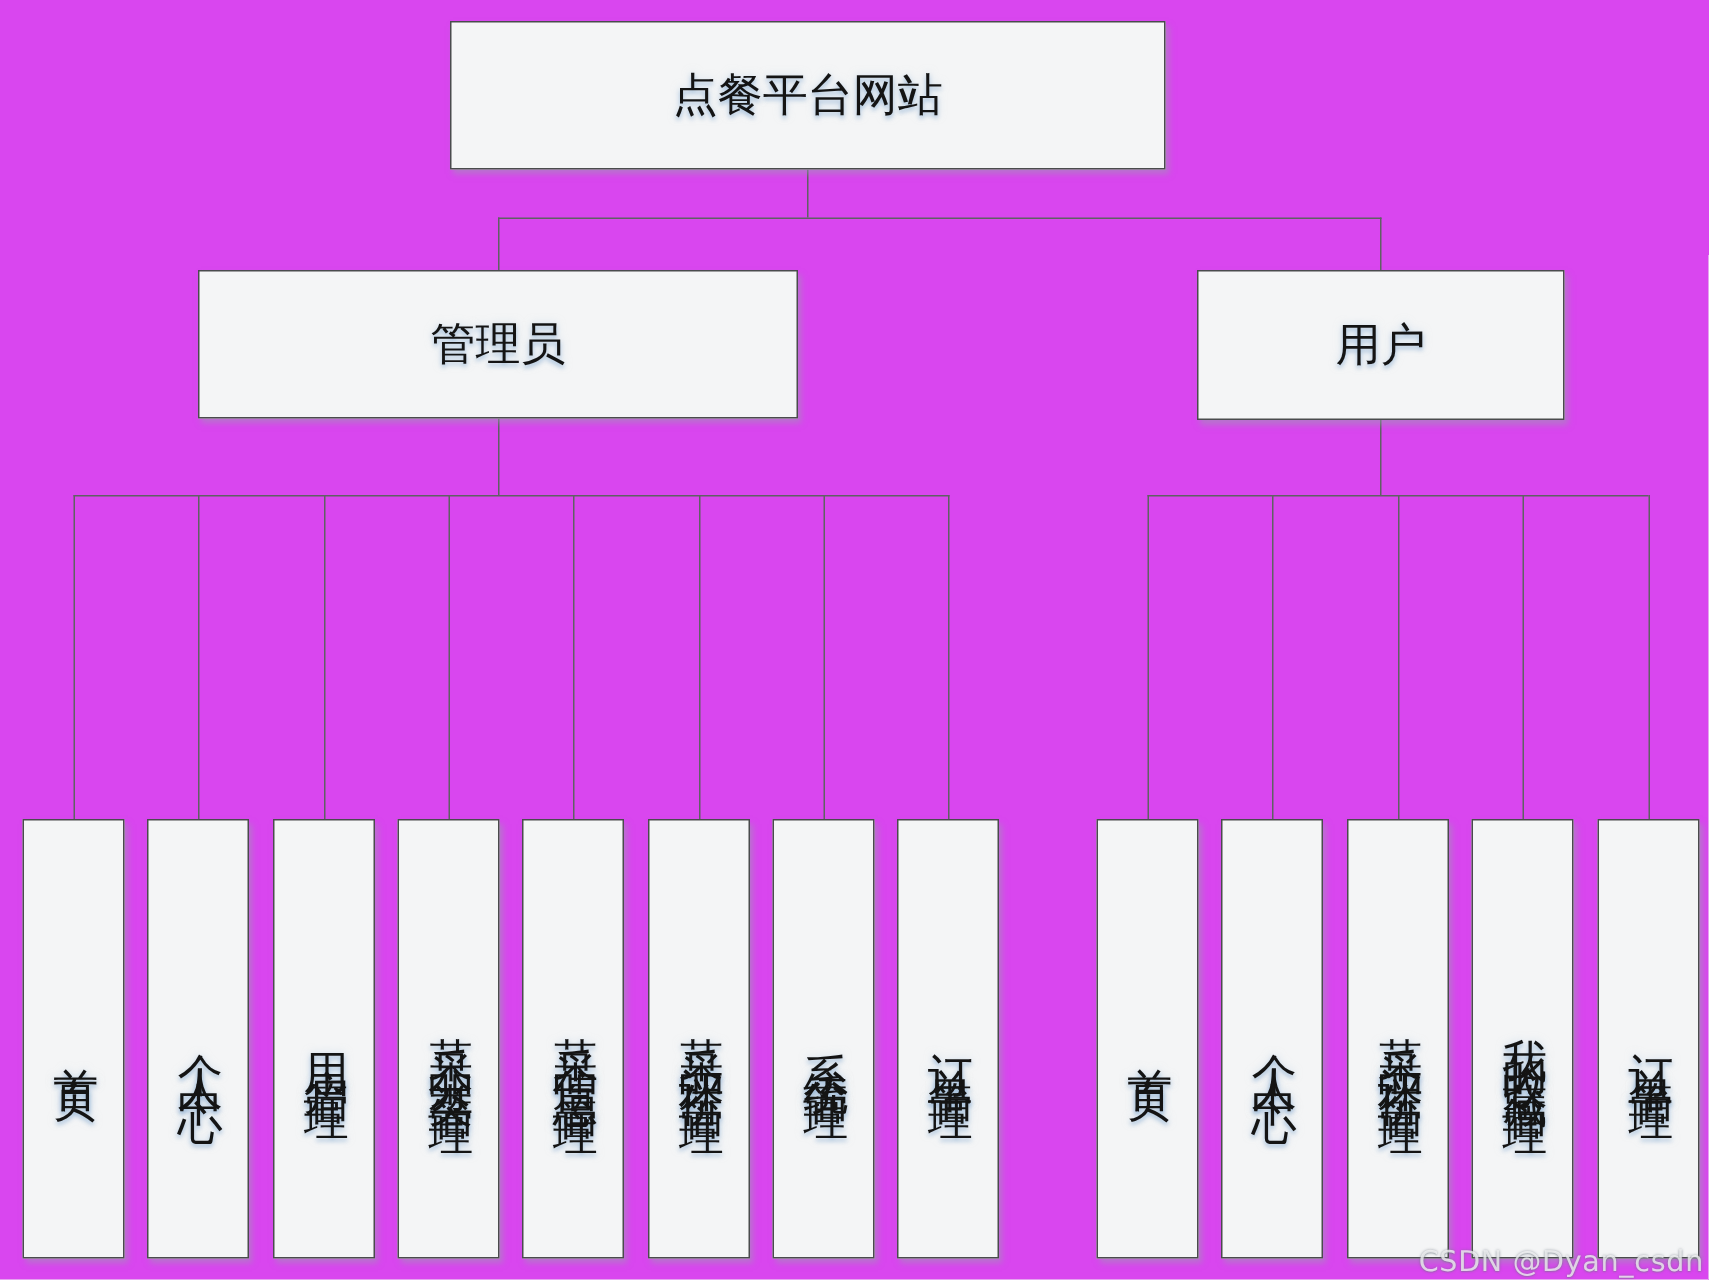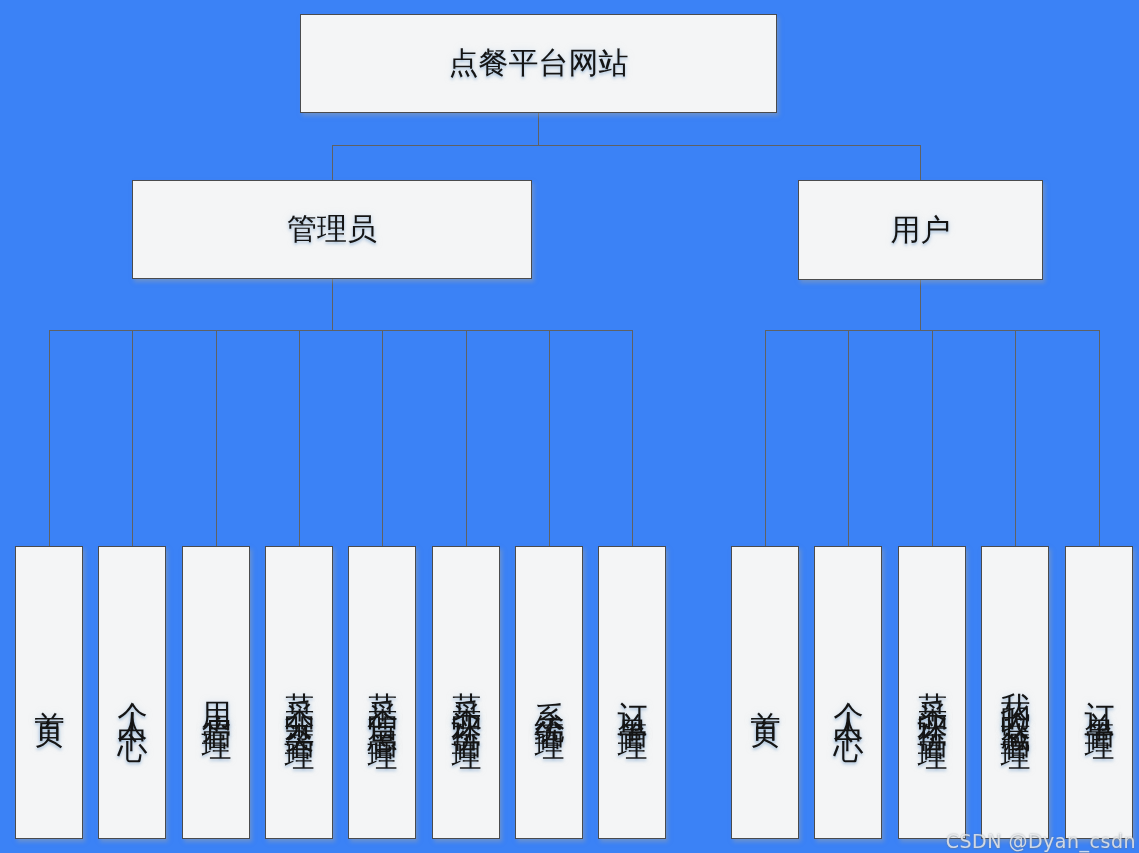--- a/index.html
+++ b/index.html
@@ -5,21 +5,21 @@
   html, body {
     margin: 0;
     padding: 0;
     background: #eef0f1;
     font-family: "DejaVu Sans", "Liberation Sans", sans-serif;
   }
   .canvas {
     position: relative;
     width: 1139px;
     height: 853px;
-    background: #3b82f6;
+    background: #d946ef;
     overflow: hidden;
   }
   .node {
     position: absolute;
     box-sizing: border-box;
     background: #f4f5f6;
     border: 1px solid #4a4b4d;
     box-shadow: 2px 3px 4px rgba(150,160,172,0.5);
     display: flex;
     align-items: center;

